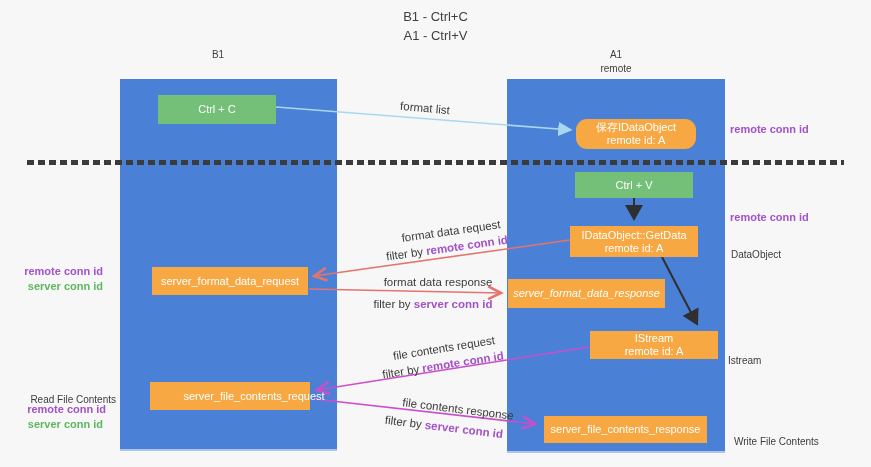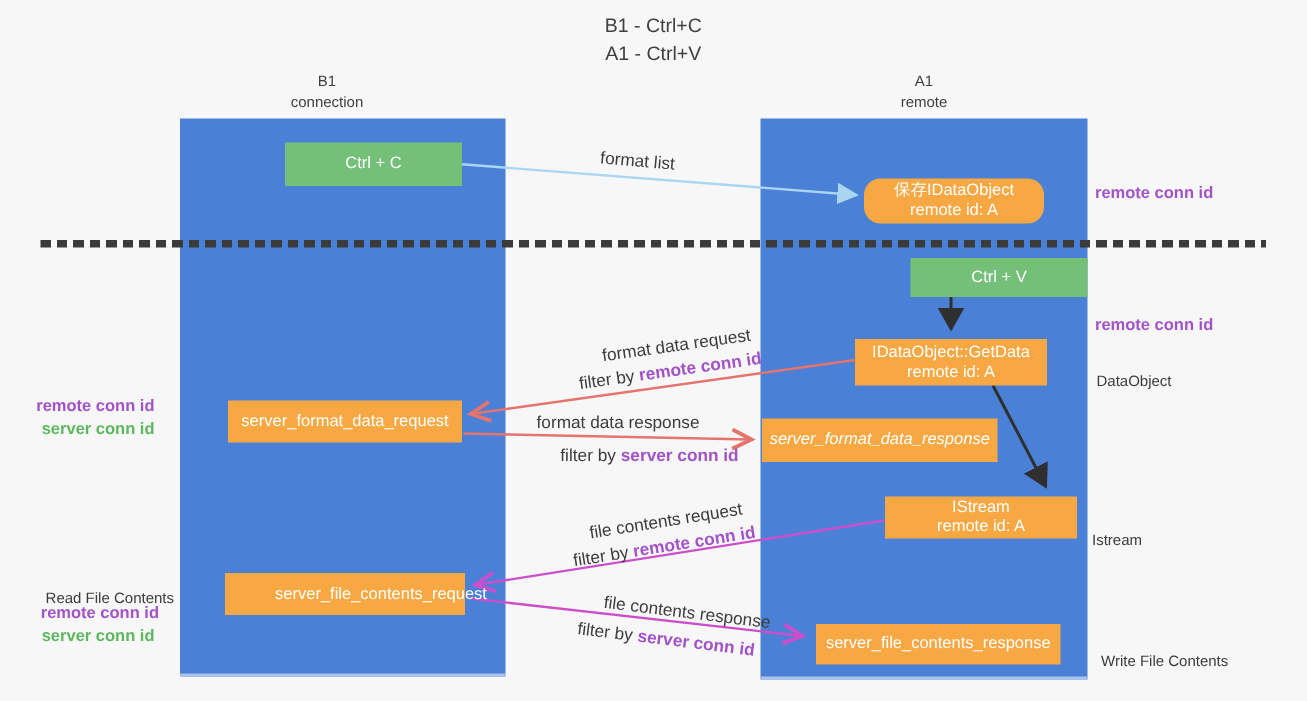--- a/index.html
+++ b/index.html
@@ -14,21 +14,21 @@
            font-size:13px; line-height:19px; color:#3f3f3f; }
   .lane-header { position:absolute; text-align:center; font-size:10px;
                  line-height:14px; color:#3f3f3f; }
   .lane { position:absolute; background:#4a80d6; border-bottom:2px solid #aac4ec; }
   .divider { position:absolute;
              background:repeating-linear-gradient(90deg,#3b3b3b 0 7px,transparent 7px 11px); }
   .arrows { position:absolute; left:0; top:0; pointer-events:none; }
   .node { position:absolute; display:flex; flex-direction:column; justify-content:center;
           align-items:center; color:#fff; font-size:11px; line-height:13px;
           text-align:center; white-space:nowrap; }
-  .node.green { background:#74c078;margin-left:32px; }
+  .node.green { background:#74c078; }
   .node.orange { background:#f7a843; }
   .alabel { position:absolute; font-size:11.5px; white-space:nowrap; color:#3c3c3c; }
   .hl { font-weight:bold; }
   .purple { color:#a352c8; }
   .greenlbl { color:#5cb85f; }
   .side { position:absolute; font-size:11px; line-height:13px; white-space:nowrap; }
   .side.bold { font-weight:bold; }
   .side.dark { color:#3c3c3c; font-size:10px;margin-top:12px; }
   .rightcol { text-align:left; }
   .leftcol { text-align:right; }
@@ -38,21 +38,20 @@
 
 <div class="canvas">
 
   <div class="title">
     <div>B1 - Ctrl+C</div>
     <div>A1 - Ctrl+V</div>
   </div>
 
   <div class="lane-header" style="left:108px; top:48px; width:220px;">
     <div>B1</div>
-    <div>connection</div>
   </div>
   <div class="lane-header" style="left:507px; top:48px; width:218px;">
     <div>A1</div>
     <div>remote</div>
   </div>
 
   <div class="lane" style="left:120px; top:79px; width:217px; height:372px;"></div>
   <div class="lane" style="left:507px; top:79px; width:218px; height:374px;"></div>
 
   <div class="divider" style="left:27px; top:160px; width:817px; height:5px;"></div>
@@ -120,21 +119,21 @@
     <div>server_file_contents_response</div>
   </div>
 
   <div class="alabel" style="left:425px; top:108px; transform:translate(-50%,-50%) rotate(5deg);">format list</div>
 
   <div class="alabel" style="left:451px; top:231px; transform:translate(-50%,-50%) rotate(-8deg);">format data request</div>
   <div class="alabel" style="left:447px; top:248px; transform:translate(-50%,-50%) rotate(-8deg);">
     <span>filter by </span><span class="hl purple">remote conn id</span>
   </div>
 
-  <div class="alabel" style="left:412px; top:282px; transform:translate(-50%,-50%);">format data response</div>
+  <div class="alabel" style="left:438px; top:282px; transform:translate(-50%,-50%);">format data response</div>
   <div class="alabel" style="left:433px; top:304px; transform:translate(-50%,-50%);">
     <span>filter by </span><span class="hl purple">server conn id</span>
   </div>
 
   <div class="alabel" style="left:444px; top:348px; transform:translate(-50%,-50%) rotate(-9deg);">file contents request</div>
   <div class="alabel" style="left:443px; top:365px; transform:translate(-50%,-50%) rotate(-9deg);">
     <span>filter by </span><span class="hl purple">remote conn id</span>
   </div>
 
   <div class="alabel" style="left:458px; top:409px; transform:translate(-50%,-50%) rotate(7deg);">file contents response</div>

